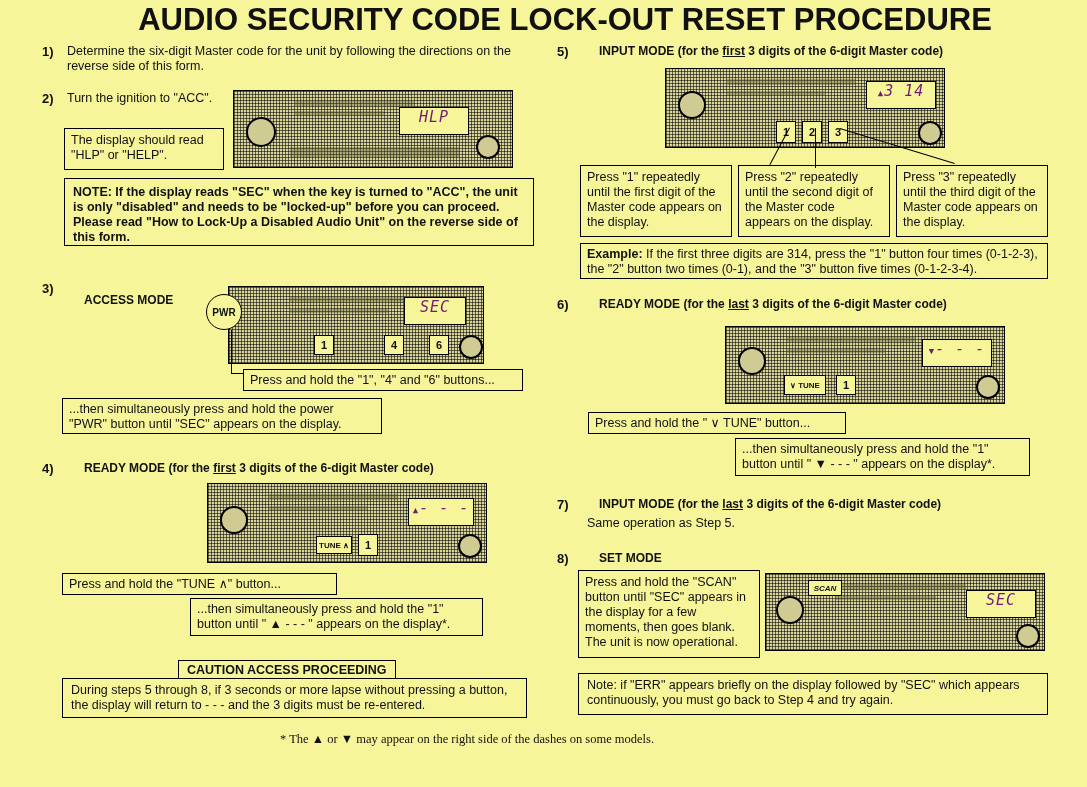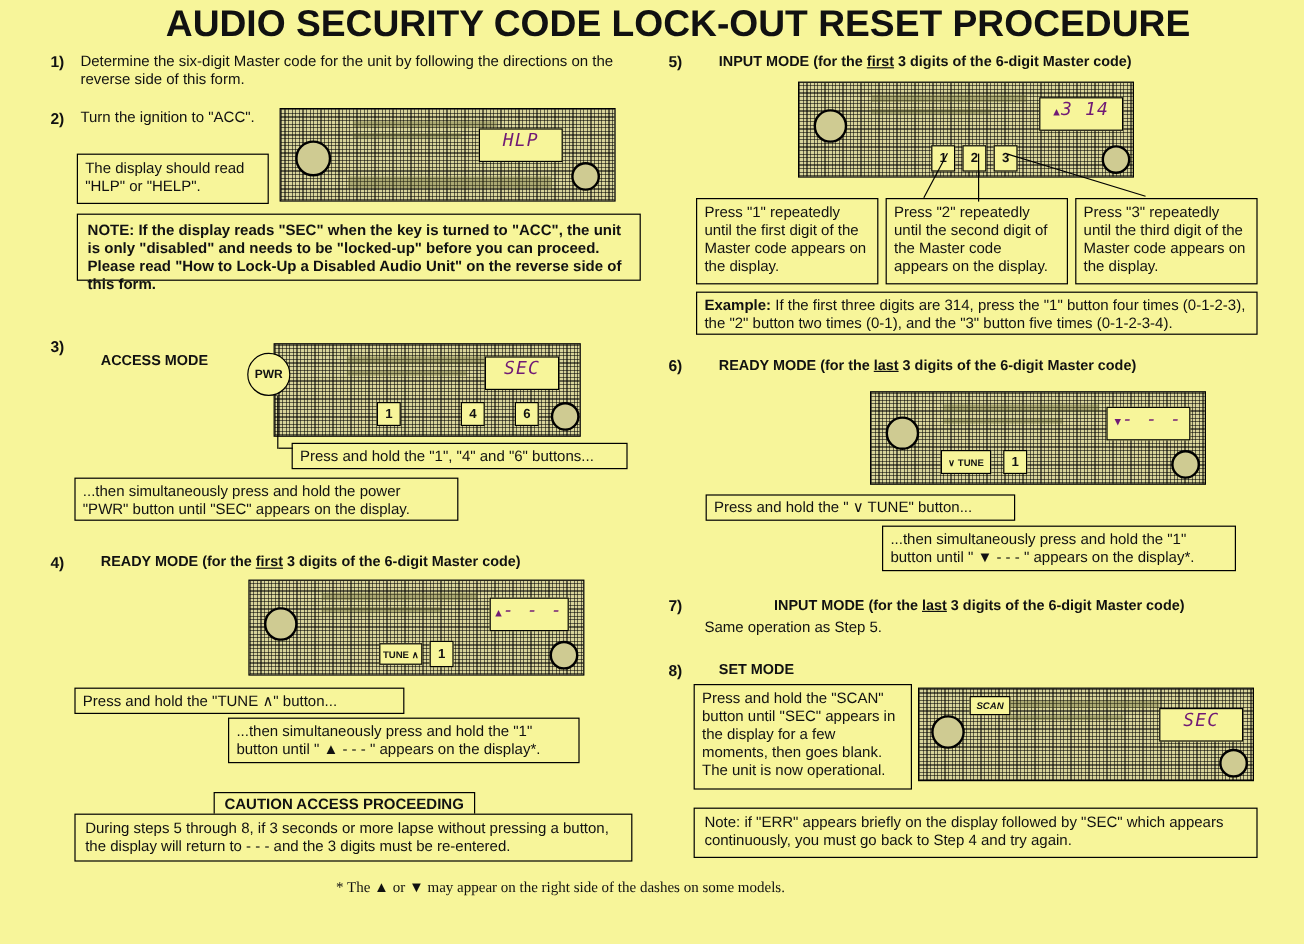--- a/index.html
+++ b/index.html
@@ -142,21 +142,21 @@
 
   <div class="radio" style="left:233px; top:90px; width:280px; height:78px;">
     <div class="strip" style="left:60px; top:10px; width:120px; height:5px;"></div>
     <div class="strip" style="left:60px; top:20px; width:90px; height:4px;"></div>
     <div class="knob" style="left:12px; top:26px; width:26px; height:26px;"></div>
     <div class="lcd" style="left:165px; top:16px; width:70px; height:28px;">HLP</div>
     <div class="knob" style="left:242px; top:44px; width:20px; height:20px;"></div>
     <div class="strip" style="left:56px; top:56px; width:170px; height:10px;"></div>
   </div>
 
-  <div class="box bold" style="left:64px; top:178px; width:470px; height:56px; padding:6px 8px;">NOTE: If the display reads "SEC" when the key is turned to "ACC", the unit is only "disabled" and needs to be "locked-up" before you can proceed.  Please read "How to Lock-Up a Disabled Audio Unit" on the reverse side of this form.</div>
+  <div class="box bold" style="left:64px; top:178px; width:470px; height:68px; padding:6px 8px;">NOTE: If the display reads "SEC" when the key is turned to "ACC", the unit is only "disabled" and needs to be "locked-up" before you can proceed.  Please read "How to Lock-Up a Disabled Audio Unit" on the reverse side of this form.</div>
 
   <div class="step-num" style="left:42px; top:281px;">3)</div>
   <div class="step-head" style="left:72px; top:281px;margin-top:12px;">ACCESS MODE</div>
 
   <div class="radio" style="left:228px; top:286px; width:256px; height:78px;">
     <div class="strip" style="left:60px; top:10px; width:130px; height:6px;"></div>
     <div class="strip" style="left:60px; top:22px; width:100px; height:4px;"></div>
     <div class="lcd" style="left:175px; top:10px; width:62px; height:28px;">SEC</div>
     <div class="knob" style="left:230px; top:48px; width:20px; height:20px;"></div>
     <div class="btn" style="left:85px; top:48px; width:20px; height:20px;">1</div>
@@ -240,21 +240,21 @@
       </div>
     <div class="knob" style="left:250px; top:48px; width:20px; height:20px;"></div>
     <div class="btn" style="left:58px; top:48px; width:42px; height:20px; font-size:8px;">∨&nbsp;<span>TUNE</span></div>
     <div class="btn" style="left:110px; top:48px; width:20px; height:20px;">1</div>
   </div>
 
   <div class="box" style="left:588px; top:412px; width:258px; height:22px; padding:3px 6px;">Press and hold the " ∨ TUNE" button...</div>
   <div class="box" style="left:735px; top:438px; width:295px; height:38px; padding:3px 6px;">...then simultaneously press and hold the "1" button until " ▼ - - - " appears on the display*.</div>
 
   <div class="step-num" style="left:557px; top:497px;">7)</div>
-  <div class="step-head" style="left:587px; top:497px;margin-left:46px;">
+  <div class="step-head" style="left:587px; top:497px;">
     <span>INPUT MODE</span>
     <span>(for the </span><span class="underline">last</span><span> 3 digits of the 6-digit Master code)</span>
   </div>
   <div class="txt" style="left:587px; top:516px;">Same operation as Step 5.</div>
 
   <div class="step-num" style="left:557px; top:551px;">8)</div>
   <div class="step-head" style="left:587px; top:551px;">SET MODE</div>
 
   <div class="radio" style="left:765px; top:573px; width:280px; height:78px;">
     <div class="strip" style="left:70px; top:10px; width:130px; height:6px;"></div>

